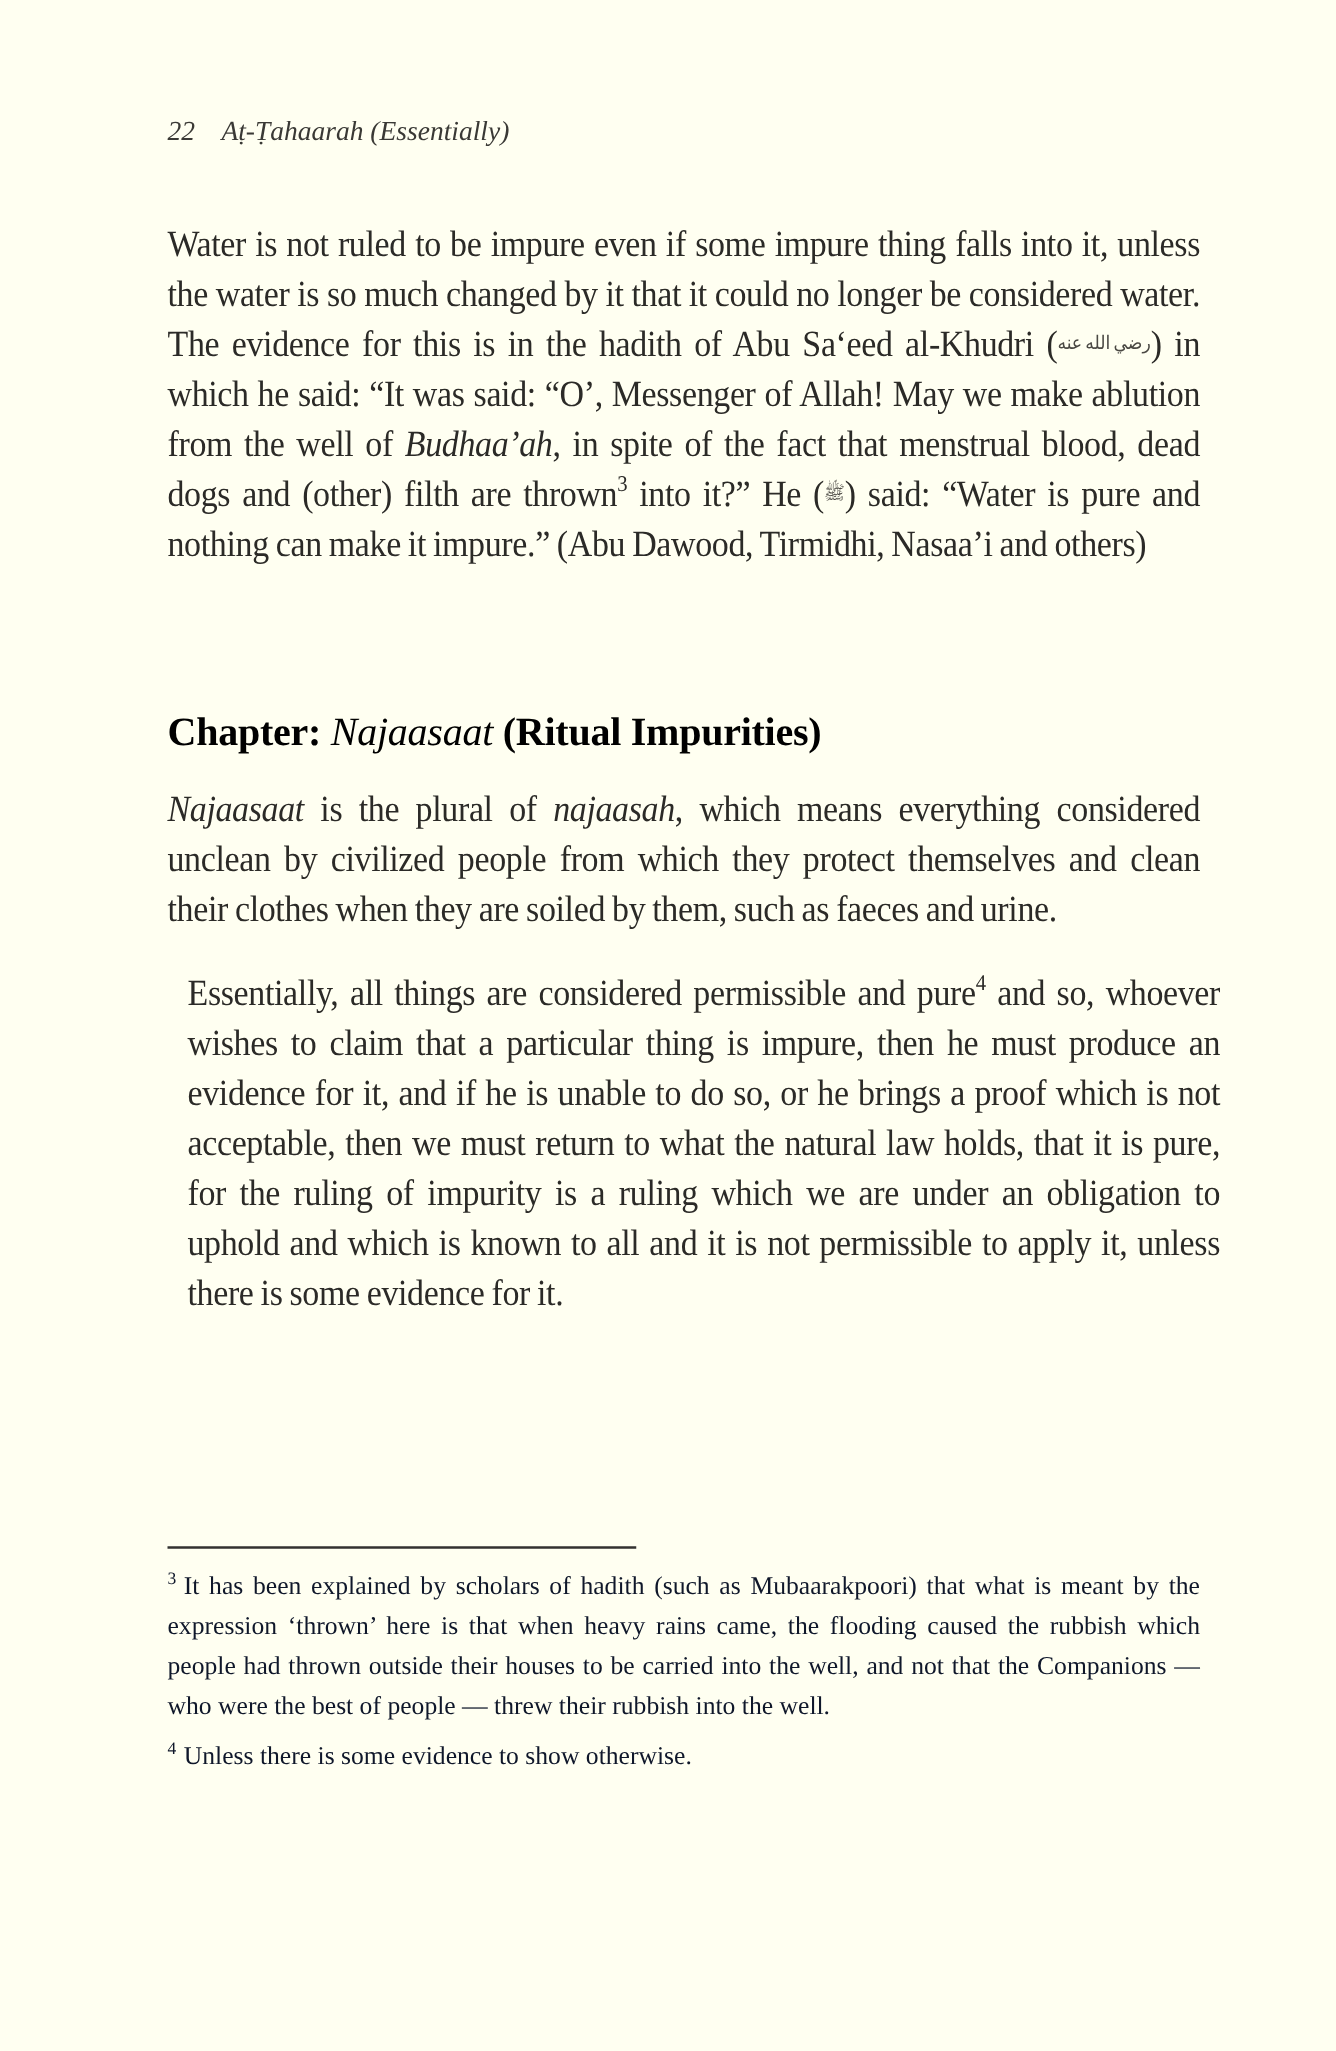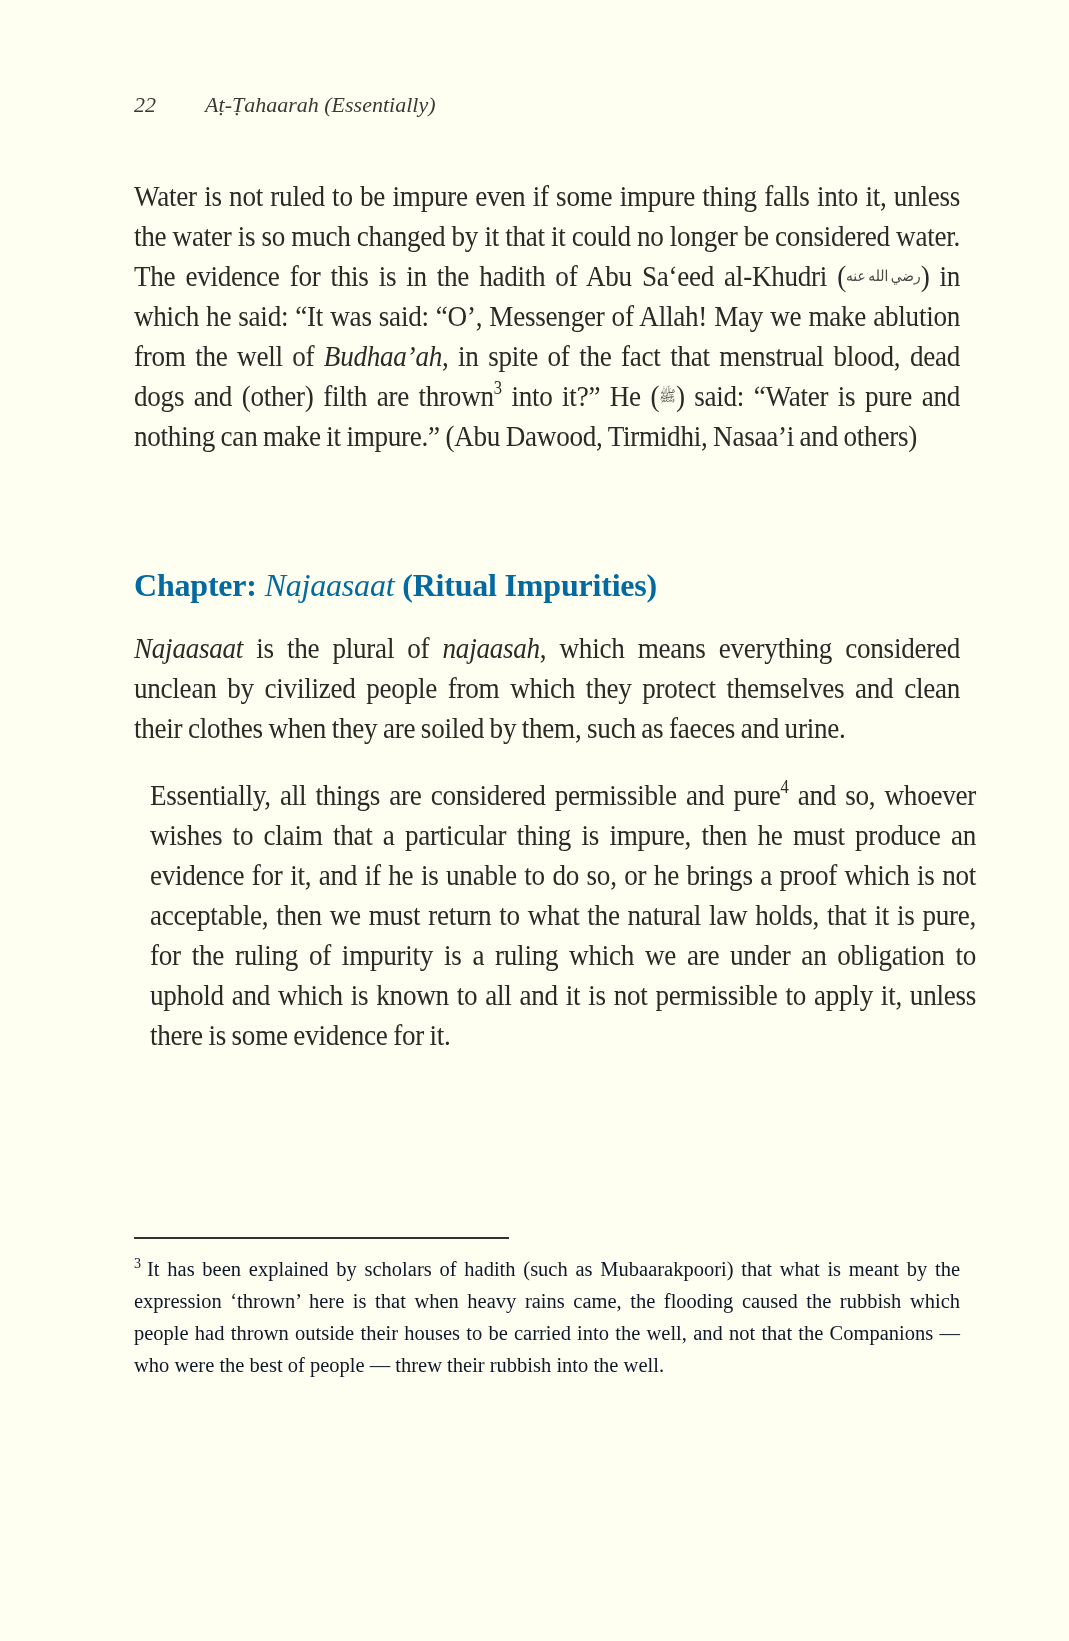--- a/index.html
+++ b/index.html
@@ -25,21 +25,21 @@
       position: absolute;
       top: 92px;
       left: 0;
       font-size: 22px;
       font-style: italic;
       color: #3a3935;
       white-space: nowrap;
     }
     .running-head .page-num {
       font-style: italic;
-      margin-right: 44px;
+      margin-right: 16px;
     }
     .body-text {
       font-size: 29.5px;
       line-height: 40px;
       text-align: justify;
       letter-spacing: -0.3px;
       word-spacing: -1px;
       margin: 0;
     }
     .condensed {
@@ -55,21 +55,21 @@
       width: 826px;
     }
     .chapter-title {
       position: absolute;
       top: 540px;
       left: 0;
       font-size: 32px;
       font-weight: bold;
       white-space: nowrap;
       letter-spacing: -0.2px;
-      color: #0369a1;
+      color: #000000;
     }
     .chapter-title .ital {
       font-style: italic;
       font-weight: normal;
     }
     .para2 {
       position: absolute;
       top: 628px;
       left: 0;
       width: 826px;
@@ -149,15 +149,16 @@
     </p>
 
   <p class="body-text para3">
       <span class="condensed"><span>Essentially, all things are considered permissible and pure</span><sup class="fn">4</sup><span> and so, whoever wishes to claim that a particular thing is impure, then he must produce an evidence for it, and if he is unable to do so, or he brings a proof which is not acceptable, then we must return to what the natural law holds, that it is pure, for the ruling of impurity is a ruling which we are under an obligation to uphold and which is known to all and it is not permissible to apply it, unless there is some evidence for it.</span></span>
     </p>
 
   <div class="footnote-rule"></div>
 
   <div class="footnotes">
     <p class="footnote"><sup>3</sup><span>It has been explained by scholars of hadith (such as Mubaarakpoori) that what is meant by the expression ‘thrown’ here is that when heavy rains came, the flooding caused the rubbish which people had thrown outside their houses to be carried into the well, and not that the Companions — who were the best of people — threw their rubbish into the well.</span></p>
+    <p class="footnote"><sup>4</sup><span>Unless there is some evidence to show otherwise.</span></p>
   </div>
 
 </div>
 
 </body></html>

